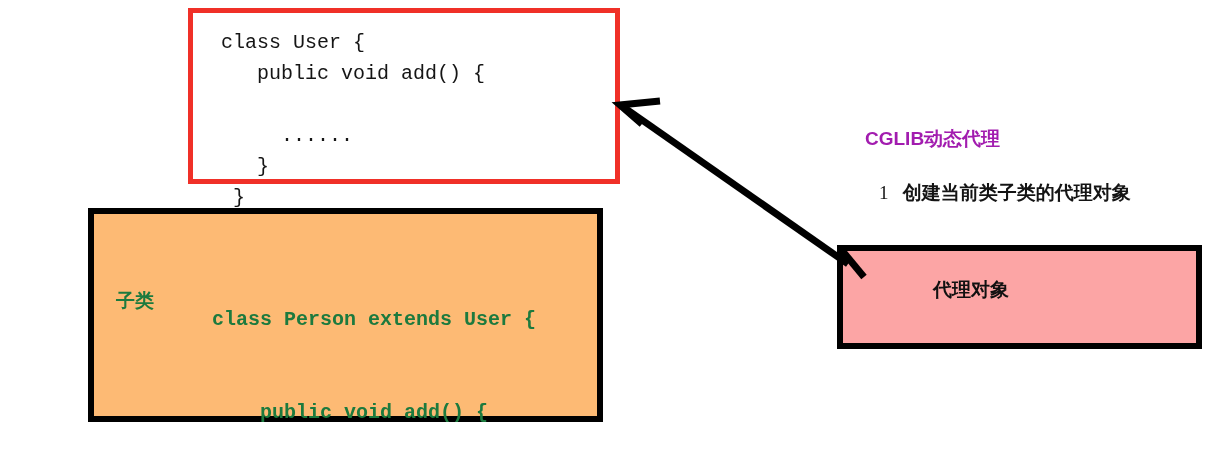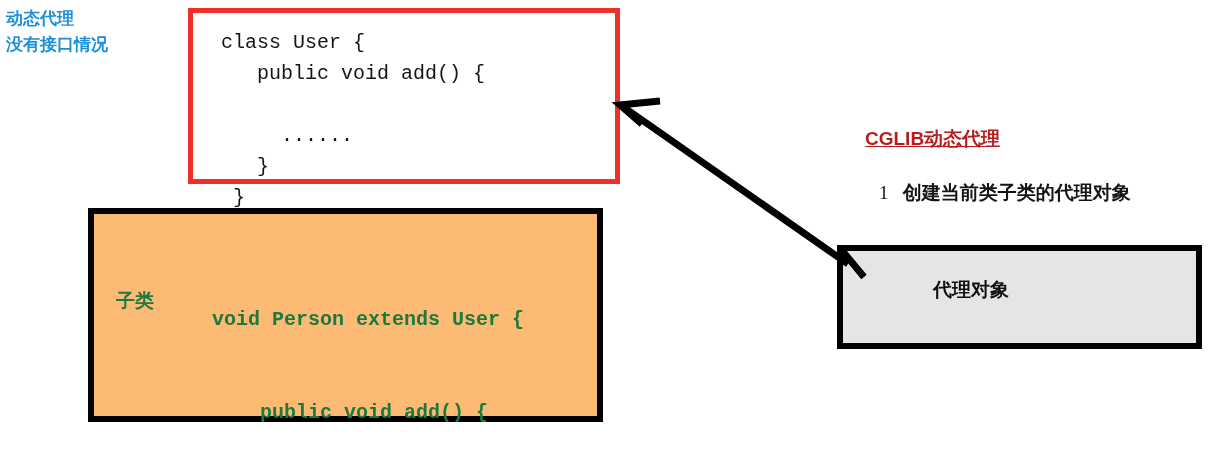--- a/index.html
+++ b/index.html
@@ -58,21 +58,21 @@
 
   
   .proxy-box {
     position: absolute;
     left: 837px;
     top: 245px;
     width: 365px;
     height: 104px;
     border: 6px solid #000000;
     box-sizing: border-box;
-    background: #e5e5e5;
+    background: #fca5a5;
   }
   .proxy-label {
     position: absolute;
     left: 90px;
     top: 26px;
     font-family: "Liberation Sans", "DejaVu Sans", sans-serif;
     font-weight: bold;
     font-size: 19px;
     color: #111111;
     white-space: nowrap;
@@ -99,23 +99,22 @@
     font-size: 19px;
     white-space: nowrap;
   }
 
   
   .note-title {
     position: absolute;
     left: 865px;
     top: 126px;
     font-size: 19px;
-    color: #b91c1c;
+    color: #a21caf;
     white-space: nowrap;
-    text-decoration: underline;
   }
   .note-title .cjk {
     font-family: "Liberation Sans", "DejaVu Sans", sans-serif;
     font-weight: bold;
   }
   .note-step {
     position: absolute;
     left: 879px;
     top: 180px;
     font-size: 19px;
@@ -139,38 +138,34 @@
     width: 1230px;
     height: 457px;
     pointer-events: none;
   }
 </style>
 </head>
 <body>
 
 <div id="canvas">
 
-  <div class="caption-blue">
-    <div>动态代理</div>
-    <div>没有接口情况</div>
-  </div>
 
   <div class="red-box">
     <div class="code code-black">class User {
    public void add() {
 
      ......
    }
  }</div>
   </div>
 
   <div class="black-box">
     <div class="subclass-label">子类</div>
     <div class="code code-green">
-      <div>void Person extends User {</div>
+      <div>class Person extends User {</div>
       <div>    public void add() {</div>
       
       
       
       
     </div>
   </div>
 
   <div class="proxy-box">
     <div class="proxy-label">代理对象</div>

